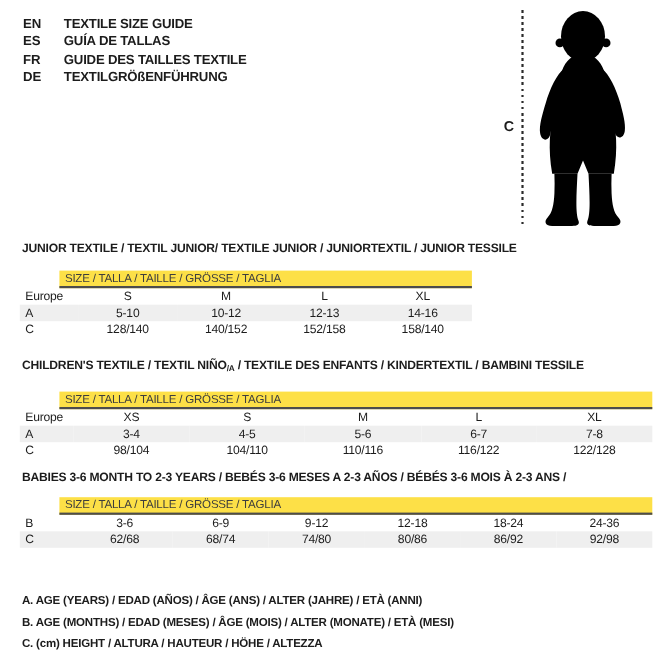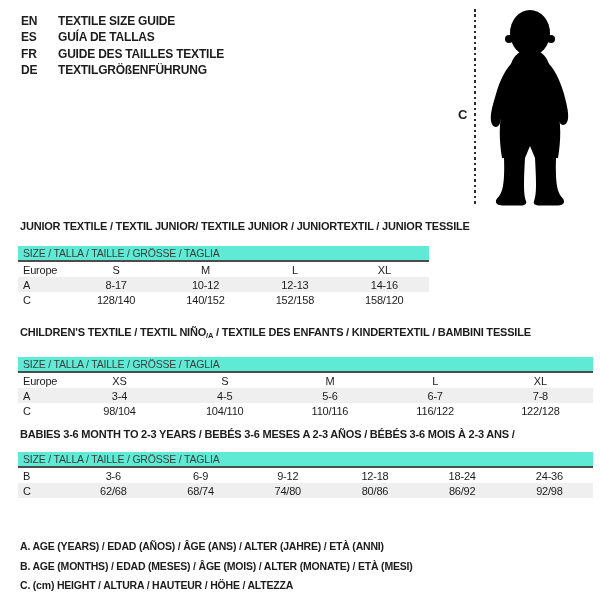--- a/index.html
+++ b/index.html
@@ -31,27 +31,28 @@
   .sec-junior   { top: 219px; width: 411px; }
   .sec-children { top: 325px; width: 575px; }
   .sec-babies   { top: 427px; width: 575px; }
   .sec-title { font-size: 11px; font-weight: bold; letter-spacing: -0.2px; line-height: 14px; padding-left: 2px; white-space: nowrap; }
   .sec-title sub { font-size: 7.5px; vertical-align: -2px; }
   .sec-junior   .size-bar { margin-top: 13px; }
   .sec-children .size-bar { margin-top: 14px; }
   .sec-babies   .size-bar { margin-top: 11px; }
 
   .size-bar {
-    background: #5eead4;
+    background: #fde047;
     border-bottom: 2px solid #4c4c4c;
     color: #3d3d3d;
     font-size: 10.5px;
     line-height: 12px;
     padding: 1px 0 1px 5px;
     letter-spacing: -0.2px;
+    margin-left: 36px;
   }
   table.tbl { width: 100%; border-collapse: collapse; table-layout: fixed; }
   table.tbl td { font-size: 11px; height: 15px; padding: 0; text-align: center; vertical-align: middle; letter-spacing: -0.2px; }
   table.tbl td.lbl { text-align: left; padding-left: 5px; }
   tr.stripe td { background: #efefef; }
 
   
   .notes { position: absolute; left: 20px; top: 537px; }
   .note-line { font-size: 10.5px; font-weight: bold; line-height: 19.5px; letter-spacing: -0.2px; white-space: nowrap; }
 </style>
@@ -108,31 +109,31 @@
       <tbody>
           <tr>
         <td class="lbl">Europe</td>
         <td>S</td>
         <td>M</td>
         <td>L</td>
         <td>XL</td>
       </tr>
       <tr class="stripe">
         <td class="lbl">A</td>
-        <td>8-17</td>
+        <td>5-10</td>
         <td>10-12</td>
         <td>12-13</td>
         <td>14-16</td>
       </tr>
       <tr>
         <td class="lbl">C</td>
         <td>128/140</td>
         <td>140/152</td>
         <td>152/158</td>
-        <td>158/120</td>
+        <td>158/140</td>
       </tr>
     </tbody>
       </table>
   </div>
 
   <div class="section sec-children">
     <div class="sec-title"><span>CHILDREN'S TEXTILE / TEXTIL NIÑO</span><sub>/A</sub><span> / TEXTILE DES ENFANTS / KINDERTEXTIL / BAMBINI TESSILE</span></div>
     <div class="size-bar">SIZE / TALLA / TAILLE / GRÖSSE / TAGLIA</div>
     <table class="tbl">
       <colgroup>

